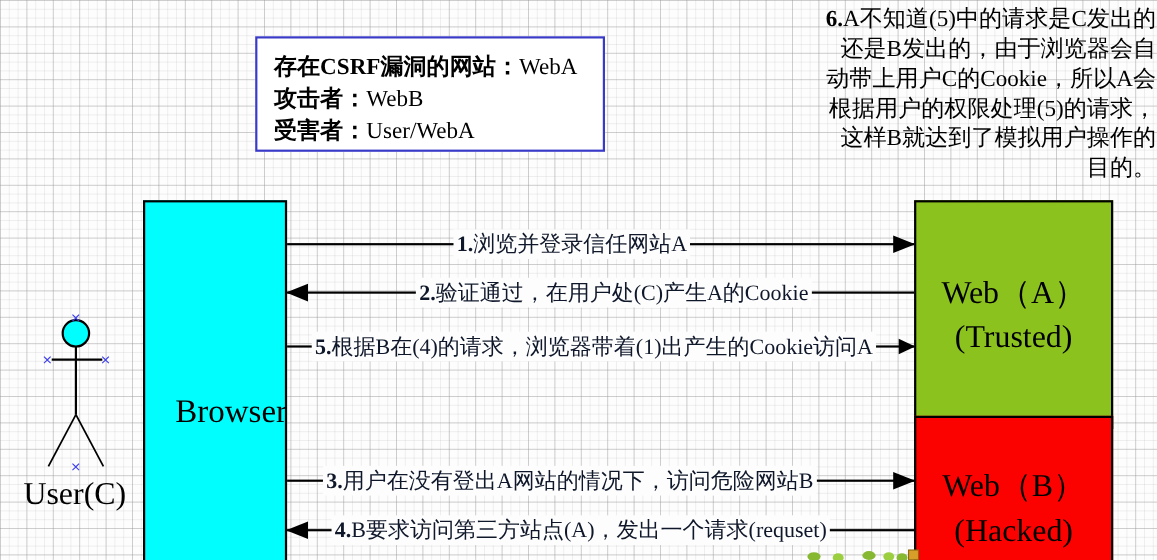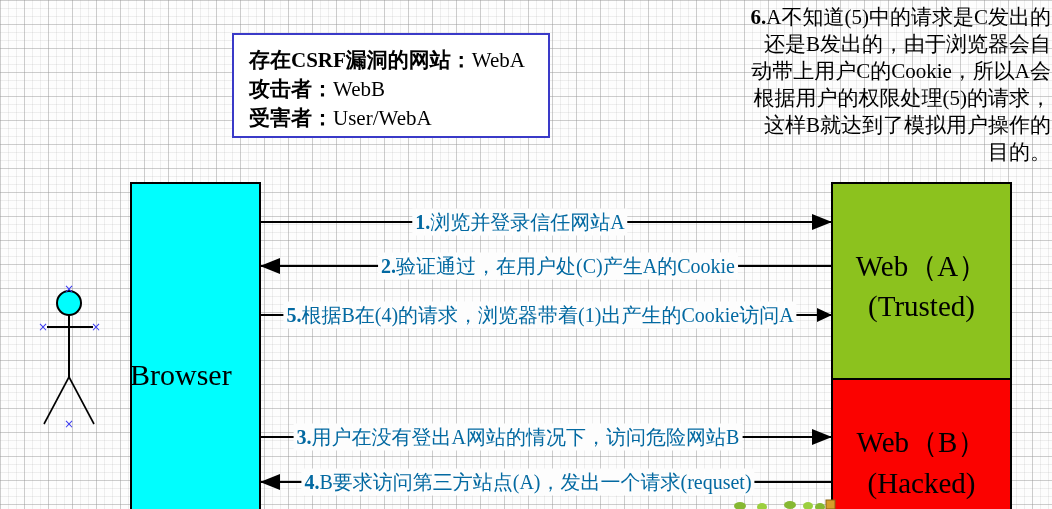--- a/index.html
+++ b/index.html
@@ -25,36 +25,36 @@
   
   .info-box{
     left:232px;top:33px;width:318px;height:105px;
     background:#ffffff;border:2px solid #3a3ac8;box-sizing:border-box;
     padding:11px 0 4px 15px;font-size:21px;line-height:29px;color:#000;
   }
   .info-box .lbl{font-weight:bold;}
   
   .node{box-sizing:border-box;border:2px solid #000;text-align:center;color:#000;}
   .browser-box{left:130px;top:182px;width:131px;height:330px;background:#00fefe;}
-  .browser-label{left:130px;top:358px;width:131px;text-align:left;font-size:30px;color:#000;}
+  .browser-label{left:130px;top:358px;width:131px;text-align:right;font-size:30px;color:#000;}
   .web-a{left:831px;top:182px;width:181px;height:208px;background:#8cc21e;
          display:flex;flex-direction:column;justify-content:center;
          font-size:29px;line-height:40px;}
   .web-b{left:831px;top:378px;width:181px;height:140px;background:#fb0200;
          padding-top:42px;font-size:29px;line-height:41px;}
   
   .arrow{position:absolute;height:0;border-top:2px solid #000;}
   .ah{position:absolute;width:0;height:0;}
   .ah-right{right:-1px;top:-9px;border-left:20px solid #000;border-top:8px solid transparent;border-bottom:8px solid transparent;}
   .ah-left{left:-1px;top:-9px;border-right:20px solid #000;border-top:8px solid transparent;border-bottom:8px solid transparent;}
   .ah-right-sm{right:-1px;top:-8px;border-left:15px solid #000;border-top:7px solid transparent;border-bottom:7px solid transparent;}
   .alabel{
     position:absolute;transform:translate(-50%,-50%);
     white-space:nowrap;background:#fdfdfd;padding:0 3px;
-    font-size:20px;color:#0369a1;
+    font-size:20px;color:#0f172a;
   }
   .alabel b{font-weight:bold;}
   
   .user-label{left:8px;top:433px;width:120px;text-align:center;font-size:29px;color:#000;}
   svg{display:block;}
 </style>
 </head>
 <body>
 
 <div id="stage">
@@ -116,20 +116,21 @@
     <line x1="47" y1="327" x2="93" y2="327" stroke="#000" stroke-width="2"></line>
     <line x1="69" y1="377" x2="44" y2="424" stroke="#000" stroke-width="1.6"></line>
     <line x1="69" y1="377" x2="94" y2="424" stroke="#000" stroke-width="1.6"></line>
     <g fill="#3c3cf0" font-size="12" font-family="'DejaVu Sans',sans-serif" text-anchor="middle">
       <text x="69" y="293">×</text>
       <text x="43" y="331">×</text>
       <text x="96" y="331">×</text>
       <text x="69" y="428">×</text>
     </g>
   </svg>
+  <div class="abs user-label">User(C)</div>
 
   <svg class="abs" style="left:720px;top:494px;" width="130" height="15">
     <ellipse cx="20" cy="12" rx="6" ry="4" fill="#86b832"></ellipse>
     <ellipse cx="42" cy="13" rx="5" ry="4" fill="#9ccf3f"></ellipse>
     <ellipse cx="70" cy="11" rx="6" ry="4" fill="#86b832"></ellipse>
     <ellipse cx="88" cy="12" rx="5" ry="4" fill="#9ccf3f"></ellipse>
     <ellipse cx="100" cy="13" rx="5" ry="4" fill="#86b832"></ellipse>
     <rect x="106" y="6" width="9" height="9" fill="#d79e2a" stroke="#8a6510" stroke-width="1"></rect>
   </svg>
 

